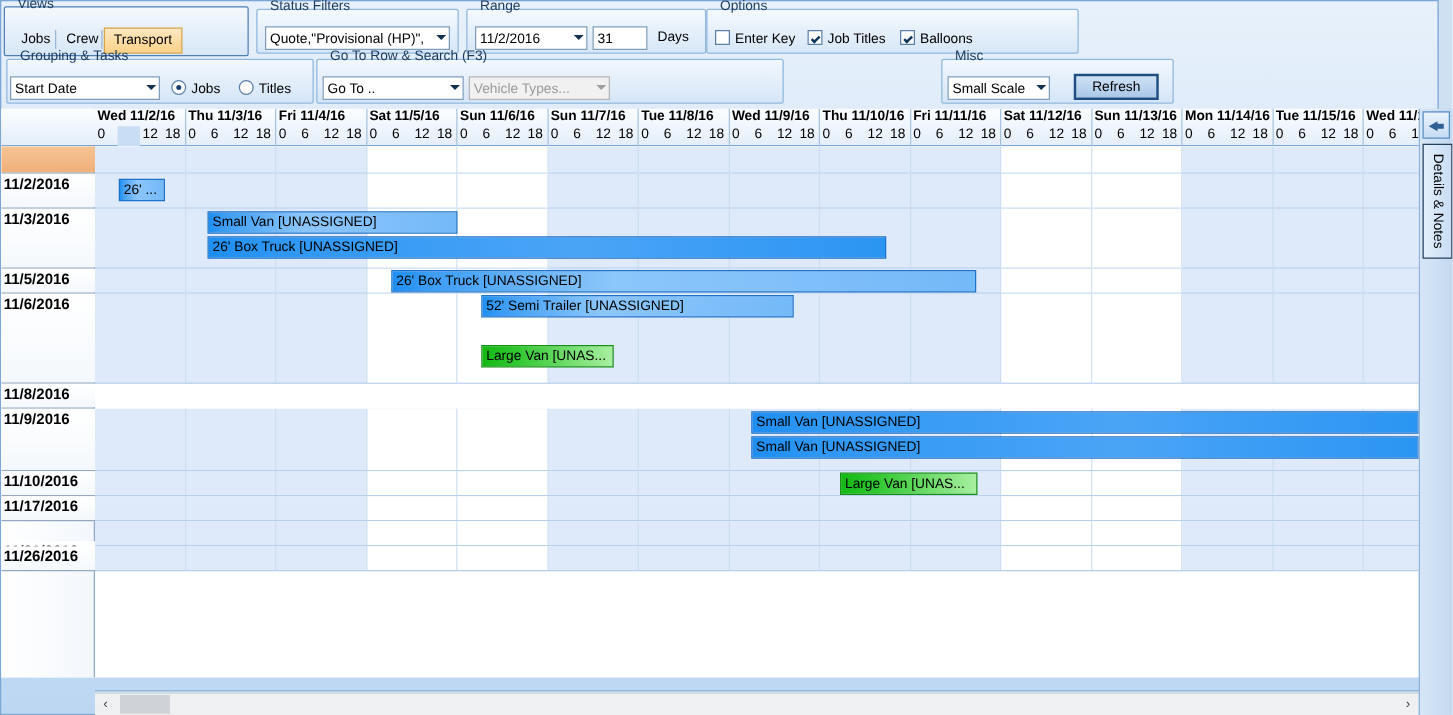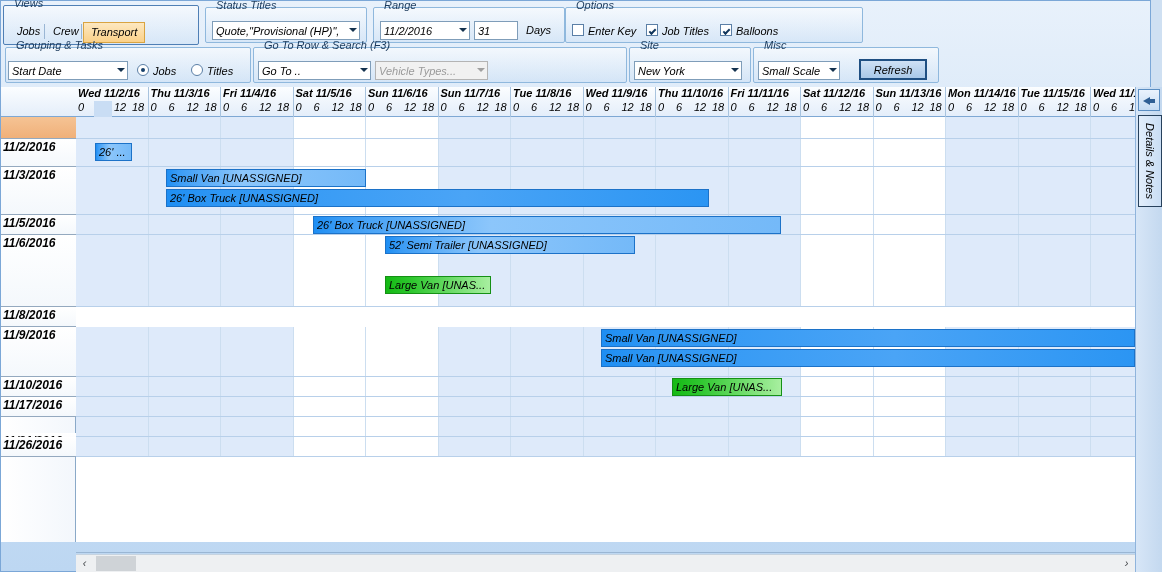--- a/index.html
+++ b/index.html
@@ -4,21 +4,21 @@
 <style>
   html,body{margin:0;padding:0;}
   body{
     width:1162px;height:572px;overflow:hidden;
     font-family:"Liberation Sans","DejaVu Sans",sans-serif;
     font-size:11px;color:#000;
     background:#cfe0f2;
   }
   #app{position:relative;width:1151px;height:572px;
        background:linear-gradient(180deg,#e8f1fb 0%,#cfe2f6 45%,#bdd7f2 100%);
-       border:1px solid #7ba7d7;box-sizing:border-box;font-style:italic;}
+       border:1px solid #7ba7d7;box-sizing:border-box;}
 
   
   .toolbar{position:relative;height:86px;}
   .group{position:absolute;border:1px solid #8fb8dd;border-radius:2px;
          background:linear-gradient(180deg,rgba(255,255,255,.55),rgba(190,216,242,.35));}
   .group>.glabel{position:absolute;top:-8px;left:7px;background:transparent;
          padding:0 3px;font-size:11px;color:#1b3a5c;line-height:11px;}
   .group>.glabel::before{content:"";position:absolute;left:0;right:0;top:4px;height:4px;
          background:linear-gradient(180deg,#e5effa,#dbe9f8);z-index:-1;}
   .gview2{left:2px;top:4px;width:194px;height:38px;border:1px solid #4f7fb5;}
@@ -149,21 +149,21 @@
     <div class="group gview2">
       <div class="glabel">Views</div>
       <div class="tabbtn" style="left:6px;">Jobs</div>
       <div class="vsep" style="left:40px;"></div>
       <div class="tabbtn" style="left:42px;">Crew</div>
       <div class="vsep" style="left:77px;"></div>
       <div class="tabbtn active" style="left:79px;">Transport</div>
     </div>
 
     <div class="group gstat">
-      <div class="glabel">Status Titles</div>
+      <div class="glabel">Status Filters</div>
       <div class="combo" style="left:6px;top:13px;width:148px;">
         <span>Quote,"Provisional (HP)",</span>
         <span class="arw"></span>
       </div>
     </div>
 
     <div class="group grange">
       <div class="glabel">Range</div>
       <div class="combo" style="left:6px;top:13px;width:90px;">
         <span>11/2/2016</span>
@@ -200,27 +200,20 @@
       <div class="combo" style="left:4px;top:13px;width:113px;">
         <span>Go To ..</span>
         <span class="arw"></span>
       </div>
       <div class="combo dis" style="left:121px;top:13px;width:113px;">
         <span>Vehicle Types...</span>
         <span class="arw"></span>
       </div>
     </div>
 
-    <div class="group gsite">
-      <div class="glabel">Site</div>
-      <div class="combo" style="left:4px;top:13px;width:108px;">
-        <span>New York</span>
-        <span class="arw"></span>
-      </div>
-    </div>
 
     <div class="group gmisc">
       <div class="glabel">Misc</div>
       <div class="combo" style="left:4px;top:13px;width:82px;">
         <span>Small Scale</span>
         <span class="arw"></span>
       </div>
     </div>
 
     <div class="btnRefresh">Refresh</div>

